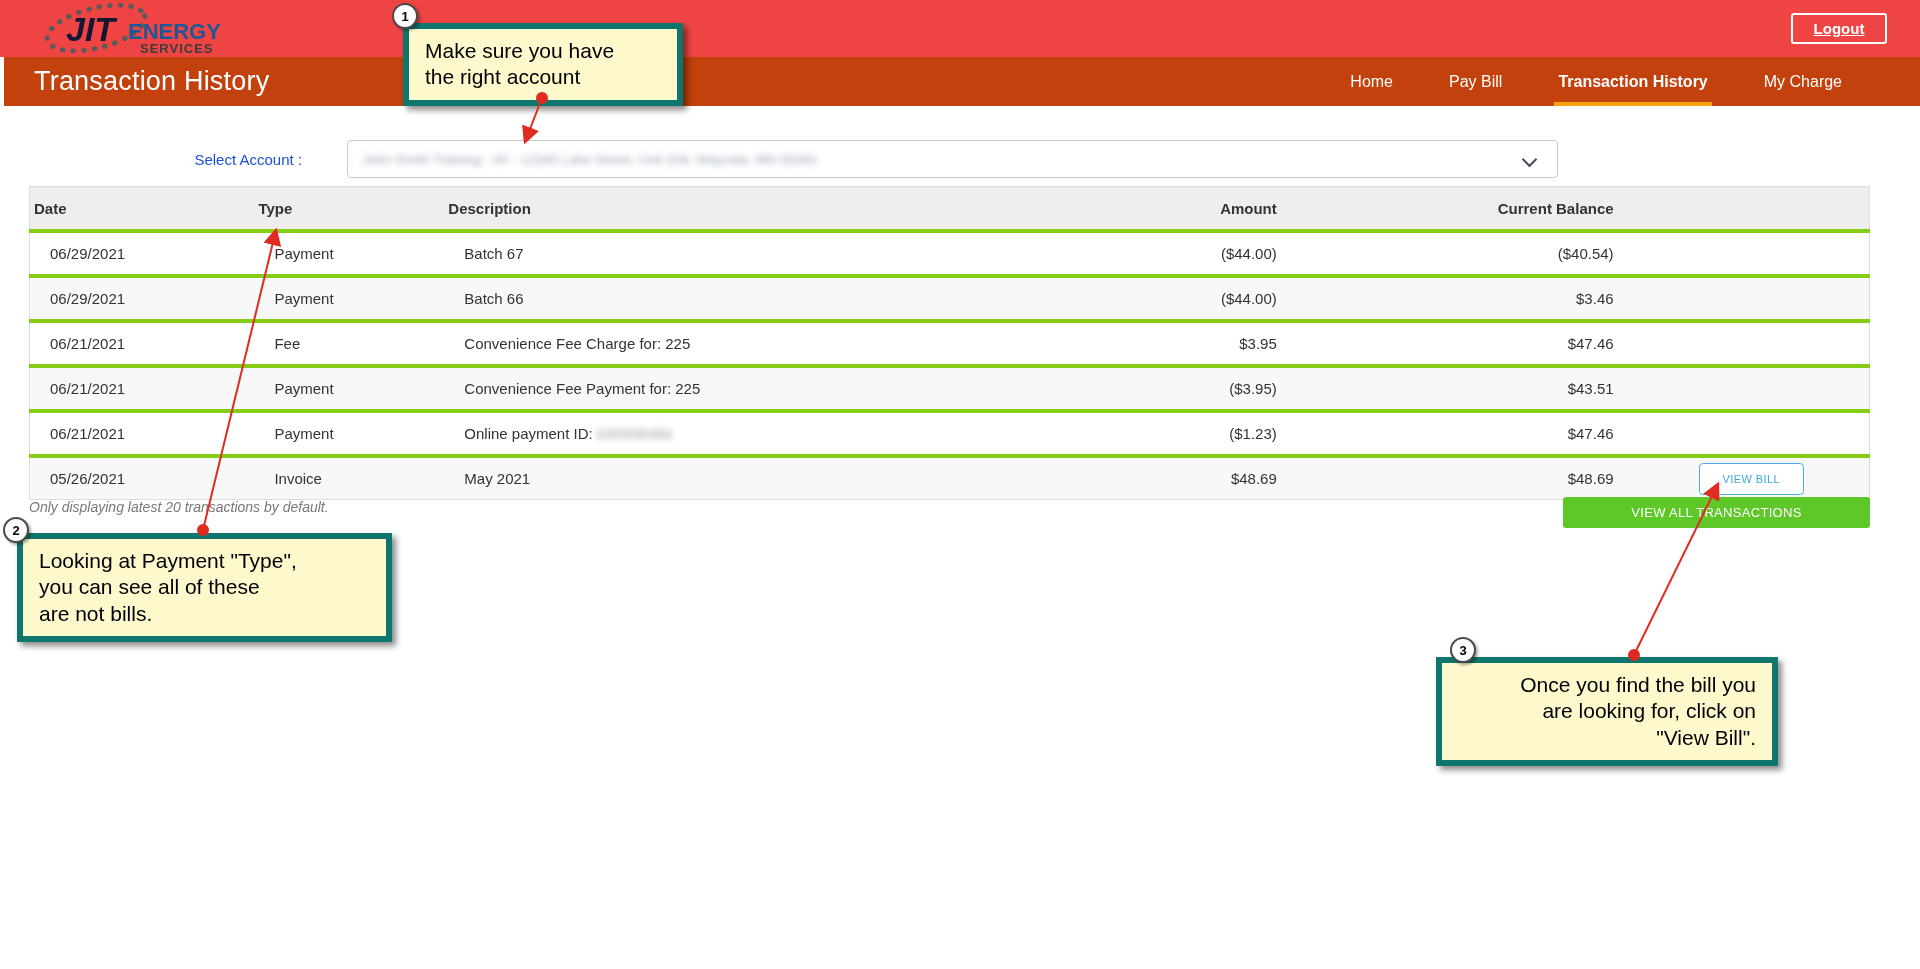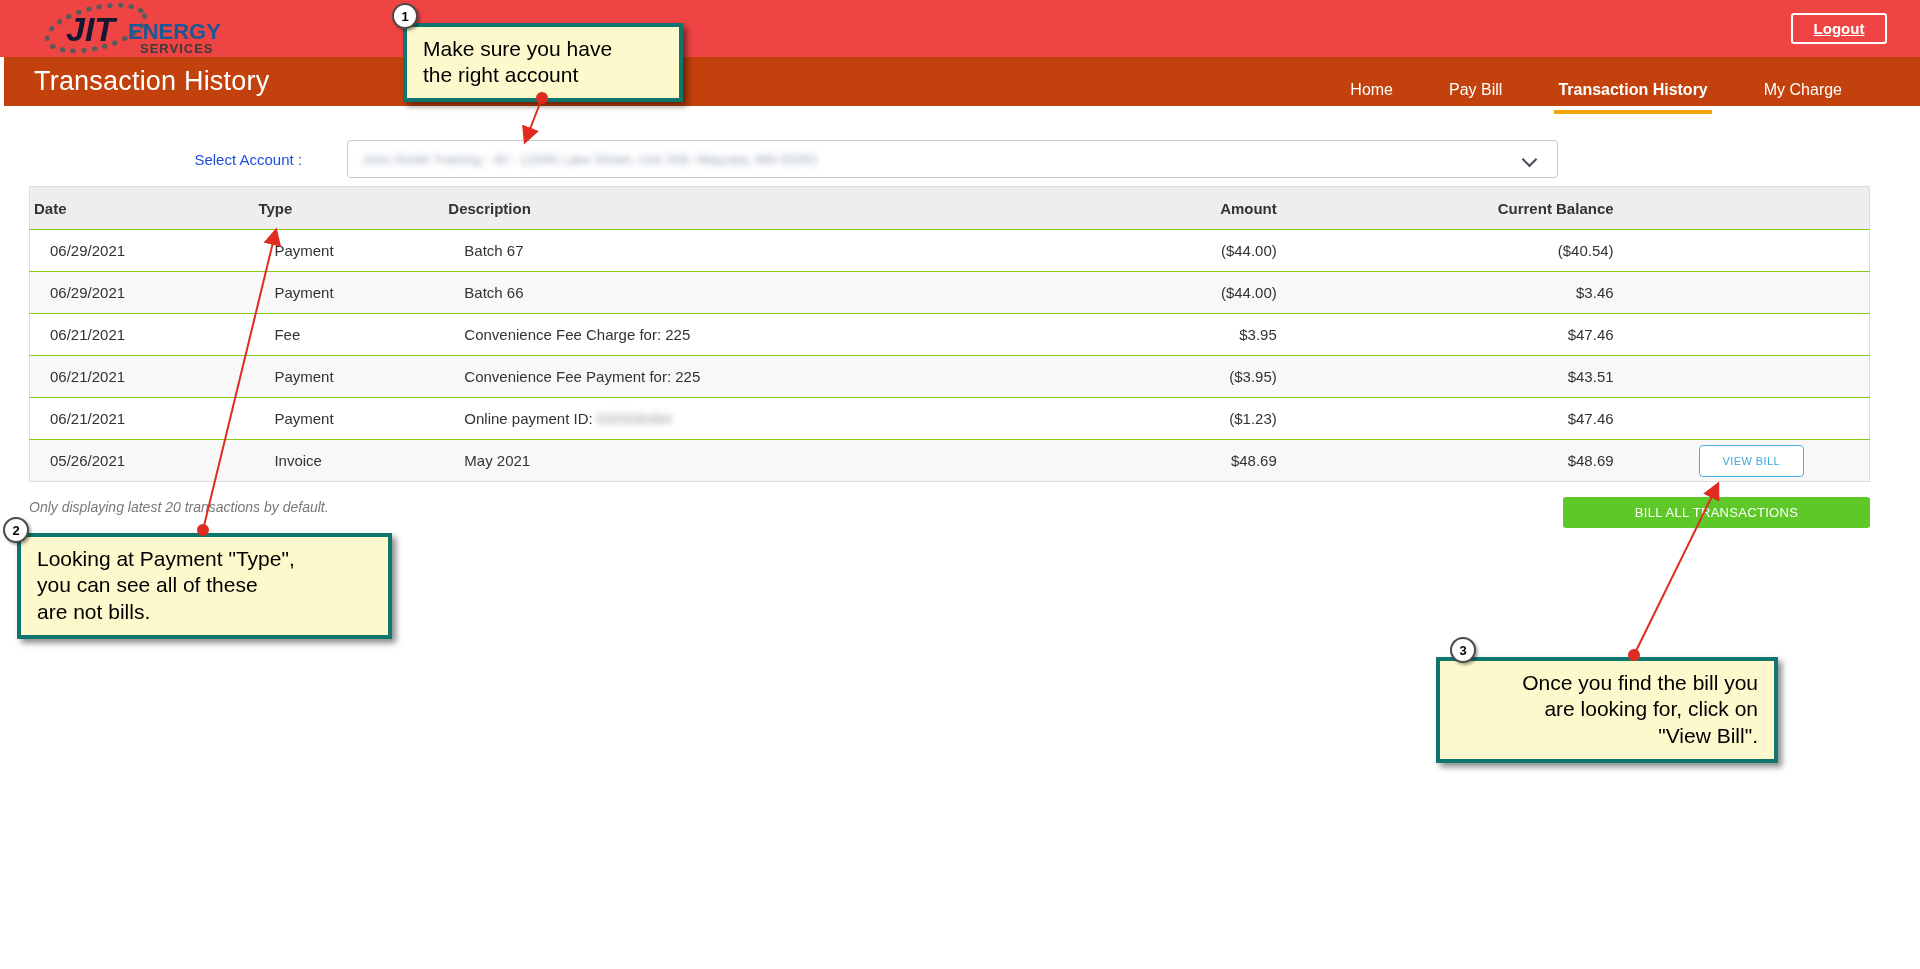--- a/index.html
+++ b/index.html
@@ -8,56 +8,56 @@
 
   
   .topbar{position:absolute;left:0;top:0;width:1920px;height:57px;background:#ef4444;}
   .logo{position:absolute;left:38px;top:3px;}
   .logout-btn{position:absolute;right:33px;top:13px;width:96px;height:31px;background:transparent;
               border:2px solid #fff;border-radius:3px;color:#fff;font-weight:bold;font-size:15px;
               font-family:"Liberation Sans",sans-serif;cursor:pointer;text-decoration:underline;}
   .navbar{position:absolute;left:4px;top:57px;width:1920px;height:49px;background:#c2410c;text-decoration:underline;}
   .page-title{position:absolute;left:30px;top:0;height:49px;display:flex;align-items:center;
               color:#fff;font-size:27px;font-weight:400;letter-spacing:.2px;}
-  .nav{position:absolute;right:54px;top:0;height:51px;display:flex;margin-top:8px;}
+  .nav{position:absolute;right:54px;top:0;height:51px;display:flex;}
   .nav-item{position:relative;height:49px;display:flex;align-items:center;padding:0 28px;
             color:#fff;font-size:16px;cursor:pointer;white-space:nowrap;}
   .nav-item.active{font-weight:bold;}
   .nav-item.active .underline{position:absolute;left:24px;right:24px;bottom:0;height:4px;background:#f2a50c;}
 
   
   .acct-label{position:absolute;left:120px;top:151px;width:182px;text-align:right;
               font-size:15px;color:#1d4ed8;}
   .acct-select{position:absolute;left:347px;top:140px;width:1211px;height:38px;background:#fff;
                border:1px solid #c9c9c9;border-radius:4px;box-sizing:border-box;cursor:pointer;
                display:flex;align-items:center;}
   .acct-value{margin-left:14px;font-size:13.5px;color:#97a3b4;filter:blur(3px);white-space:nowrap;}
   .chev{position:absolute;right:22px;top:13px;width:9px;height:9px;border-right:2px solid #454c55;
         border-bottom:2px solid #454c55;transform:rotate(45deg);}
 
   
   table.tx{position:absolute;left:29px;top:186px;width:1841px;border-collapse:collapse;
            font-size:15px;color:#333;border:1px solid #ddd;}
   table.tx th{background:#eee;font-weight:bold;text-align:left;height:42px;padding:0 0 0 4px;}
-  table.tx td{height:41px;padding:0 0 0 20px;border-top:1px solid #84cc16;}
+  table.tx td{height:41px;padding:0 0 0 20px;border-top:4px solid #84cc16;}
   table.tx th.num,table.tx td.num{text-align:right;padding:0 20px 0 0;}
   table.tx tr.even td{background:#f8f8f8;}
   table.tx td.action{padding:0;text-align:center;}
   .view-bill{display:inline-block;background:#fff;border:1px solid #4aaee3;border-radius:4px;
              color:#3aa7e0;font-size:11px;letter-spacing:.4px;padding:9px 23px;cursor:pointer;
              font-family:"Liberation Sans",sans-serif;}
   .blur-id{filter:blur(3px);color:#a39b9b;}
 
   .footnote{position:absolute;left:29px;top:499px;font-size:14px;font-style:italic;color:#787878;}
   .view-all{position:absolute;left:1563px;top:497px;width:307px;height:31px;background:#5ec829;
             border:none;border-radius:3px;color:#fff;font-size:13px;letter-spacing:.3px;
             cursor:pointer;font-family:"Liberation Sans",sans-serif;}
 
   
-  .callout{position:absolute;background:#fdf9cd;border:4px solid #0f766e;
+  .callout{position:absolute;background:#fdf9cd;border:6px solid #0f766e;
            box-shadow:4px 4px 6px rgba(0,0,0,.45);padding:9px 16px;box-sizing:border-box;
            font-size:21px;line-height:1.26;color:#000;white-space:pre-line;z-index:40;}
   .badge{position:absolute;width:26px;height:26px;border-radius:50%;background:#fff;
          border:2px solid #4a4a4a;box-sizing:border-box;z-index:45;display:flex;align-items:center;
          justify-content:center;font-size:13px;font-weight:bold;color:#000;
          box-shadow:2px 2px 3px rgba(0,0,0,.35);}
   #arrows{position:absolute;left:0;top:0;z-index:50;pointer-events:none;}
 </style>
 </head>
 <body>
@@ -157,21 +157,21 @@
           <td>Invoice</td>
           <td>May 2021</td>
           <td class="num">$48.69</td>
           <td class="num">$48.69</td>
           <td class="action"><button class="view-bill">VIEW BILL</button></td>
         </tr>
       </tbody>
   </table>
 
   <div class="footnote">Only displaying latest 20 transactions by default.</div>
-  <button class="view-all">BILL ALL TRANSACTIONS</button>
+  <button class="view-all">VIEW ALL TRANSACTIONS</button>
 
   <div class="callout" style="left:403px;top:23px;width:280px;min-height:74px;">Make sure you have
 the right account</div>
   <div class="callout" style="left:17px;top:533px;width:375px;min-height:106px;">Looking at Payment "Type",
 you can see all of these
 are not bills.</div>
   <div class="callout" style="left:1436px;top:657px;width:342px;min-height:106px;text-align:right;">Once you find the bill you
 are looking for, click on
 "View Bill".</div>
 

